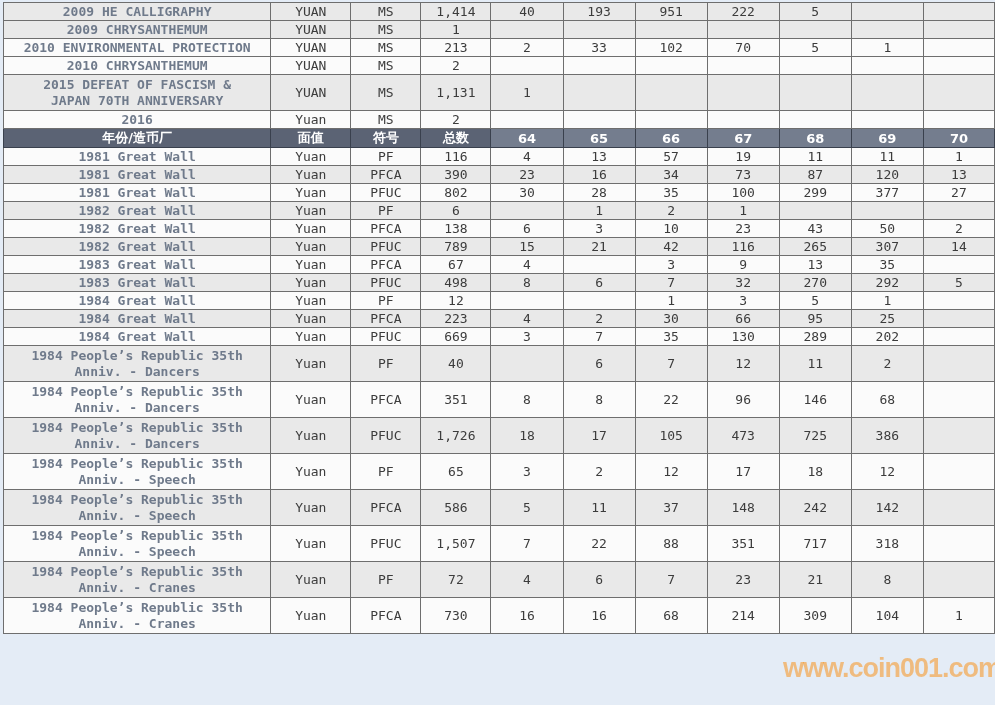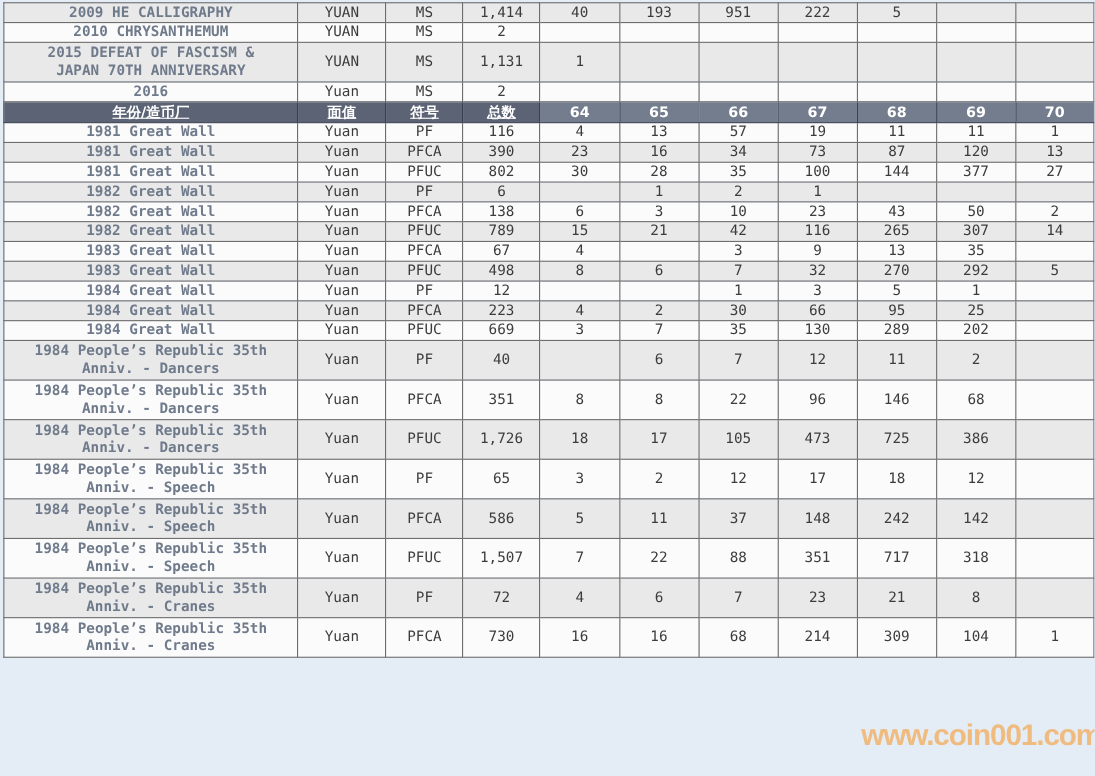--- a/index.html
+++ b/index.html
@@ -44,21 +44,21 @@
     line-height: 16px;
   }
   tr.header-row td {
     color: #ffffff;
     font-weight: bold;
     border-color: #39404d;
     height: 18px;
     font-size: 13px;
     font-family: "DejaVu Sans", "Liberation Sans", sans-serif;
   }
-  tr.header-row td.dark  { background: #5b6374; text-decoration: underline; }
+  tr.header-row td.dark  { background: #5b6374; }
   tr.header-row td.light { background: #747d8e; text-align: center; }
   #watermark {
     position: absolute;
     left: 783px;
     top: 653px;
     font-family: "Liberation Sans", sans-serif;
     font-size: 27px;
     font-weight: bold;
     letter-spacing: -1px;
     color: rgba(247, 148, 29, 0.55);
@@ -91,20 +91,46 @@
     <td class="name">2009 HE CALLIGRAPHY</td>
     <td>YUAN</td>
     <td>MS</td>
     <td>1,414</td>
     <td>40</td>
     <td>193</td>
     <td>951</td>
     <td>222</td>
     <td>5</td>
     <td></td>
+    <td></td>
+  </tr>
+        <tr class="shade-gray">
+    <td class="name">2009 CHRYSANTHEMUM</td>
+    <td>YUAN</td>
+    <td>MS</td>
+    <td>1</td>
+    <td></td>
+    <td></td>
+    <td></td>
+    <td></td>
+    <td></td>
+    <td></td>
+    <td></td>
+  </tr>
+        <tr class="shade-white">
+    <td class="name">2010 ENVIRONMENTAL PROTECTION</td>
+    <td>YUAN</td>
+    <td>MS</td>
+    <td>213</td>
+    <td>2</td>
+    <td>33</td>
+    <td>102</td>
+    <td>70</td>
+    <td>5</td>
+    <td>1</td>
     <td></td>
   </tr>
         <tr class="shade-white">
     <td class="name">2010 CHRYSANTHEMUM</td>
     <td>YUAN</td>
     <td>MS</td>
     <td>2</td>
     <td></td>
     <td></td>
     <td></td>
@@ -185,21 +211,21 @@
   </tr>
         <tr class="shade-white">
     <td class="name">1981 Great Wall</td>
     <td>Yuan</td>
     <td>PFUC</td>
     <td>802</td>
     <td>30</td>
     <td>28</td>
     <td>35</td>
     <td>100</td>
-    <td>144</td>
+    <td>299</td>
     <td>377</td>
     <td>27</td>
   </tr>
         <tr class="shade-gray">
     <td class="name">1982 Great Wall</td>
     <td>Yuan</td>
     <td>PF</td>
     <td>6</td>
     <td></td>
     <td>1</td>

